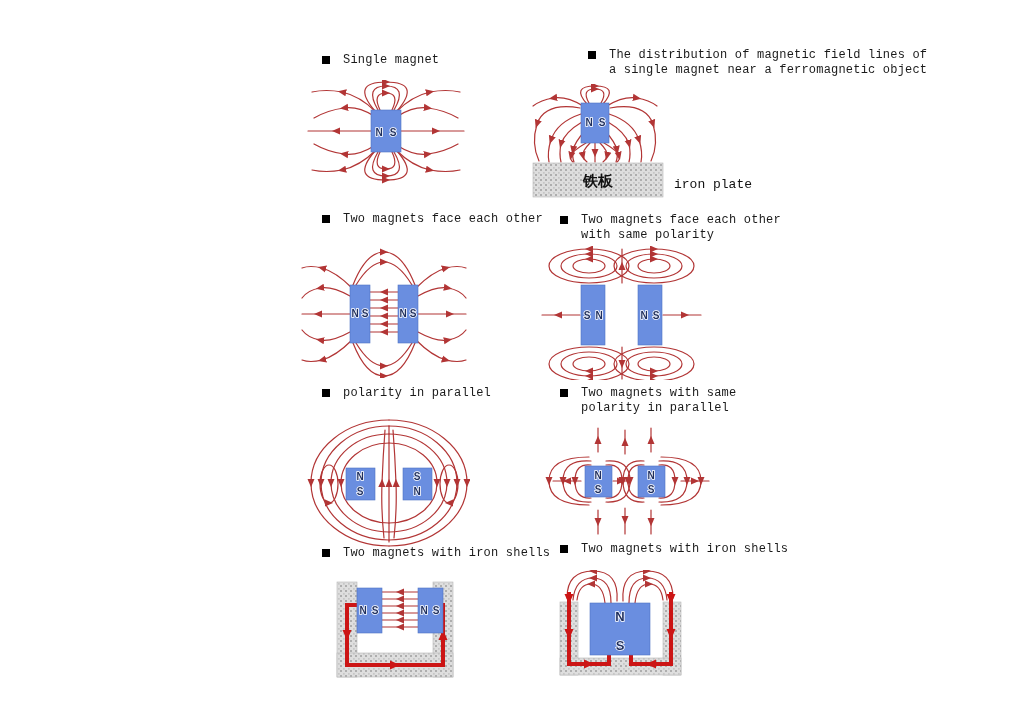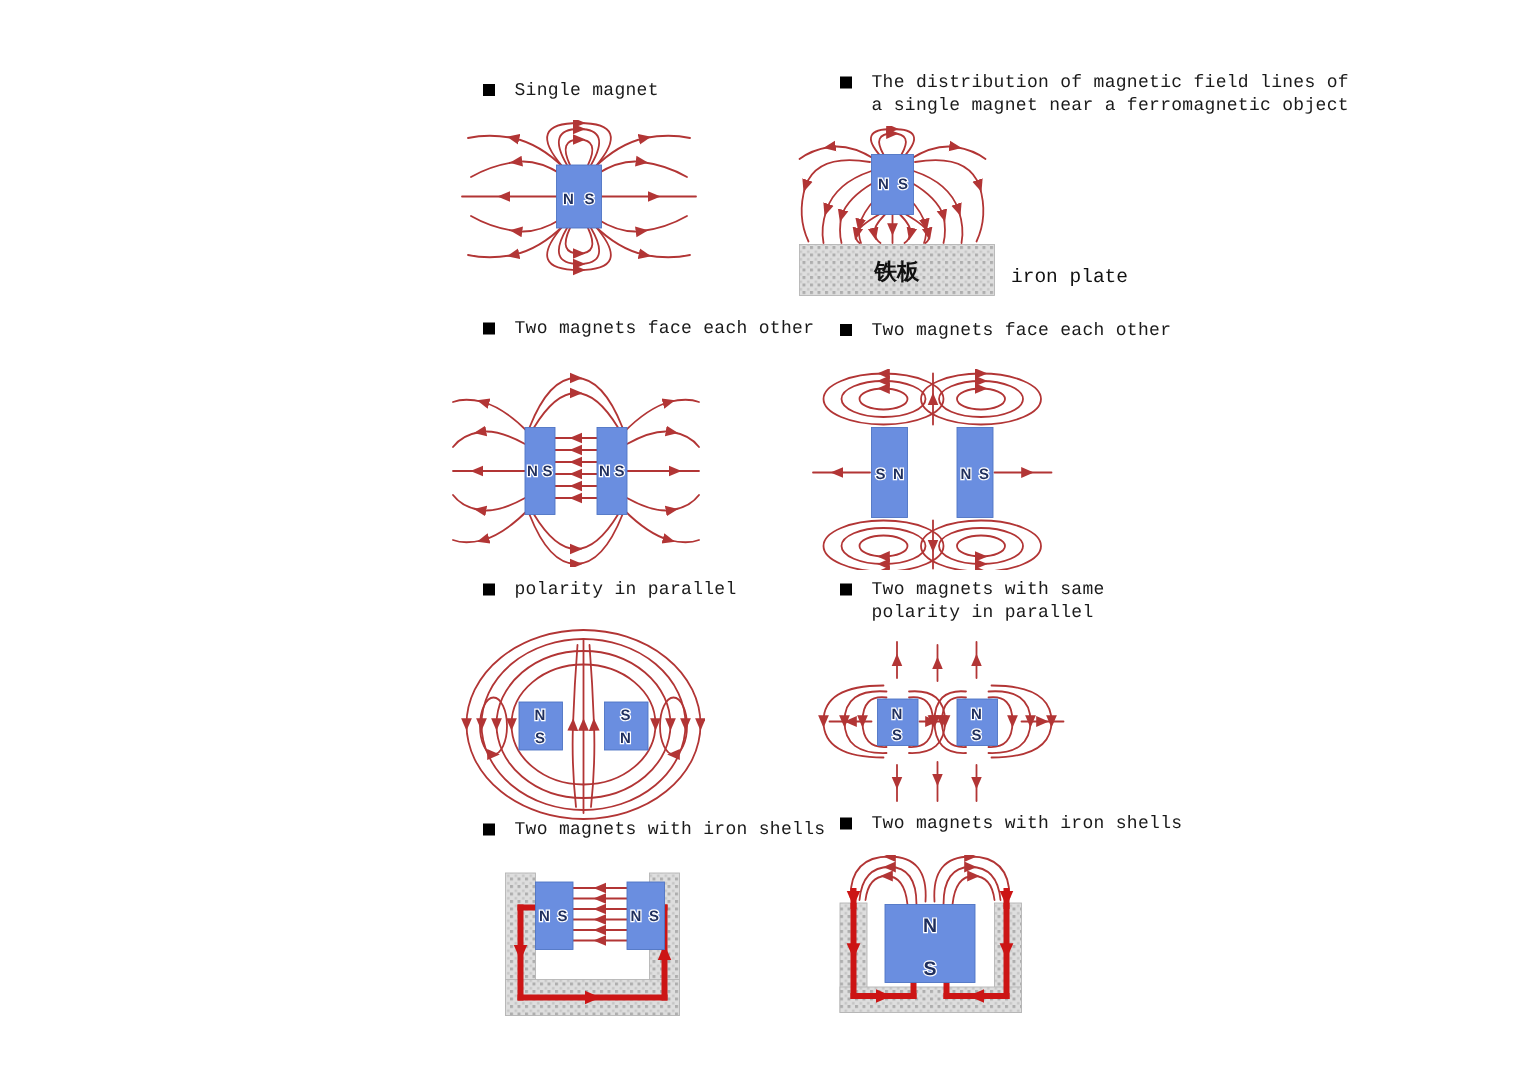--- a/index.html
+++ b/index.html
@@ -44,39 +44,40 @@
   </defs>
 </svg>
 
 <div class="panel-label" style="left:278px;top:53px">
   <span class="bullet"></span>
   <div>
       <div class="lbl-line">Single magnet</div>
     </div>
 </div>
 
-<div class="panel-label" style="left:516px;top:48px">
+<div class="panel-label" style="left:544px;top:48px">
   <span class="bullet"></span>
   <div>
     <div class="lbl-line">The distribution of magnetic field lines of</div>
     <div class="lbl-line">a single magnet near a ferromagnetic object</div>
   </div>
 </div>
 
 <div class="panel-label" style="left:278px;top:212px">
   <span class="bullet"></span>
   <div>
     <div class="lbl-line">Two magnets face each other</div>
   </div>
 </div>
 
 <div class="panel-label" style="left:516px;top:213px">
   <span class="bullet"></span>
   <div>
     <div class="lbl-line">Two magnets face each other</div>
+    <div class="lbl-line">with same polarity</div>
   </div>
 </div>
 
 <div class="panel-label" style="left:278px;top:386px">
   <span class="bullet"></span>
   <div>
     <div class="lbl-line">polarity in parallel</div>
   </div>
 </div>
 

